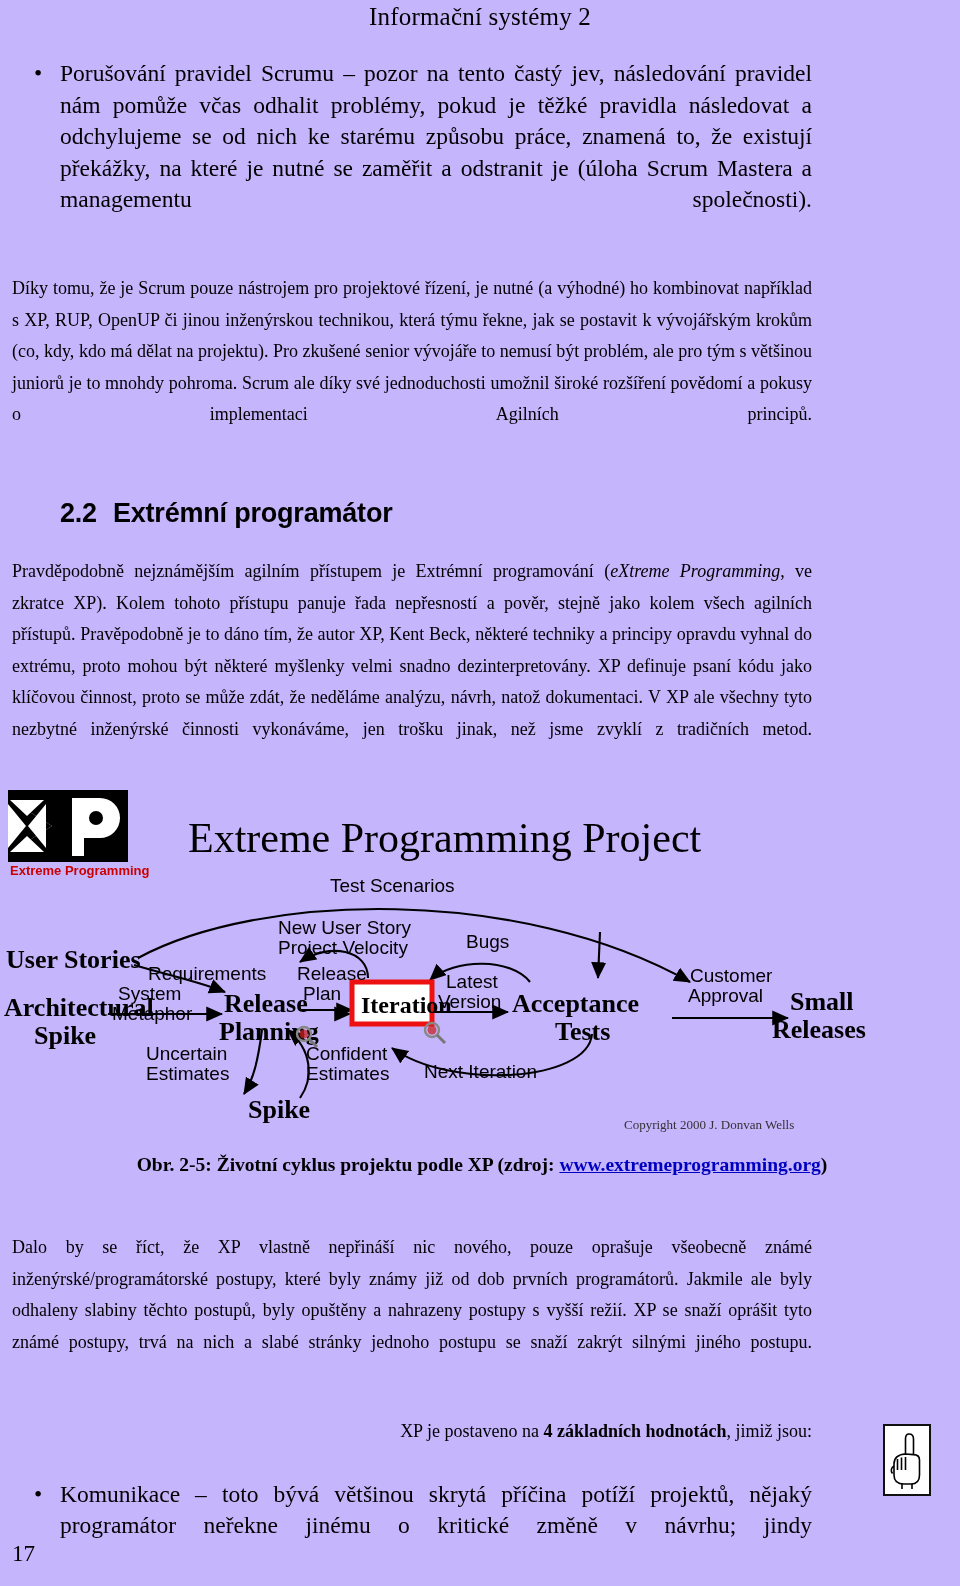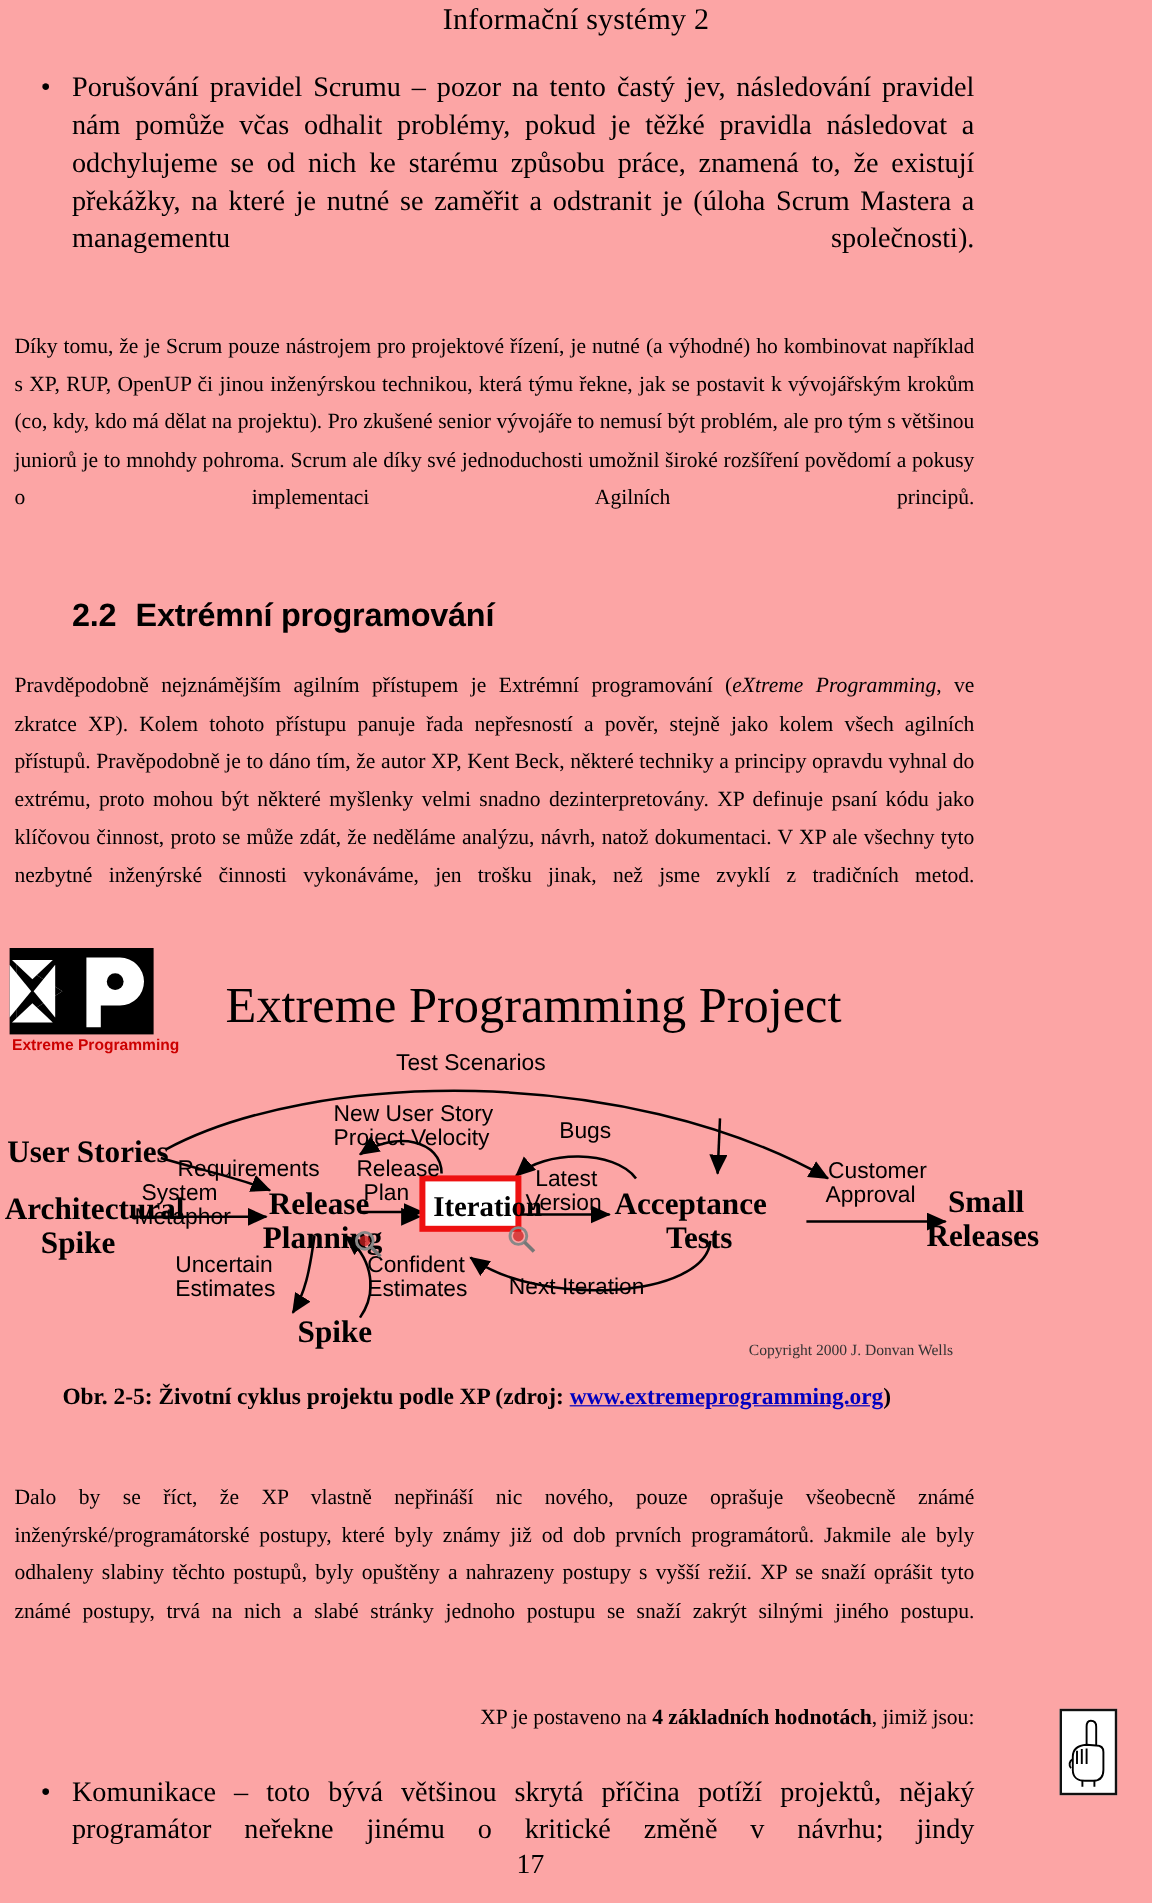--- a/index.html
+++ b/index.html
@@ -8,21 +8,21 @@
     background: #ffffff;
   }
   body {
     font-family: "Liberation Serif", "DejaVu Serif", serif;
     color: #000000;
   }
   .page {
     position: relative;
     width: 960px;
     height: 1586px;
-    background: #fca5a5;
+    background: #c4b5fd;
     overflow: hidden;
     box-sizing: border-box;
   }
 
   
   .header {
     position: absolute;
     top: 2px;
     left: 0;
     width: 960px;
@@ -114,20 +114,21 @@
   }
 
   .caption {
     position: absolute;
     left: 52px;
     top: 1152px;
     width: 860px;
     font-size: 19.5px;
     font-weight: bold;
     line-height: 26px;
+    text-align: center;
   }
   .caption a.link {
     color: #0000c0;
     text-decoration: underline;
     font-weight: bold;
   }
 
   
   .hand-box {
     position: absolute;
@@ -137,24 +138,24 @@
     height: 72px;
     border: 2px solid #111111;
     background: #ffffff;
     box-sizing: border-box;
   }
   .hand-box svg { display: block; }
 
   
   .page-number {
     position: absolute;
-    left: 0;
+    left: 12px;
     top: 1540px;
     width: 884px;
-    text-align: center;
+    text-align: left;
     font-size: 23px;
     line-height: 28px;
   }
 
   .fig-title {
     font-family: "Liberation Serif", "DejaVu Serif", serif;
   }
   .node-serif {
     font-family: "Liberation Serif", "DejaVu Serif", serif;
     font-weight: bold;
@@ -179,21 +180,21 @@
       </li>
     </ul>
 
     <div class="spacer-md"></div>
 
     <p class="para">Díky tomu, že je Scrum pouze nástrojem pro projektové řízení, je nutné (a výhodné) ho kombinovat například s XP, RUP, OpenUP či jinou inženýrskou technikou, která týmu řekne, jak se postavit k vývojářským krokům (co, kdy, kdo má dělat na projektu). Pro zkušené senior vývojáře to nemusí být problém, ale pro tým s většinou juniorů je to mnohdy pohroma. Scrum ale díky své jednoduchosti umožnil široké rozšíření povědomí a pokusy o implementaci Agilních principů.</p>
 
     <div class="spacer-lg"></div>
 
     <h2 class="section-heading">
-      <span class="num">2.2</span><span>Extrémní programování</span>
+      <span class="num">2.2</span><span>Extrémní programátor</span>
     </h2>
 
     <div class="spacer-md"></div>
 
     <p class="para"><span>Pravděpodobně nejznámějším agilním přístupem je Extrémní programování (</span><em class="ital">eXtreme Programming</em><span>, ve zkratce XP). Kolem tohoto přístupu panuje řada nepřesností a pověr, stejně jako kolem všech agilních přístupů. Pravěpodobně je to dáno tím, že autor XP, Kent Beck, některé techniky a principy opravdu vyhnal do extrému, proto mohou být některé myšlenky velmi snadno dezinterpretovány. XP definuje psaní kódu jako klíčovou činnost, proto se může zdát, že neděláme analýzu, návrh, natož dokumentaci. V XP ale všechny tyto nezbytné inženýrské činnosti vykonáváme, jen trošku jinak, než jsme zvyklí z tradičních metod.</span></p>
 
   </div>
 
   <div class="figure">
     <svg class="fig-canvas" viewBox="0 0 880 370" xmlns="http://www.w3.org/2000/svg">

